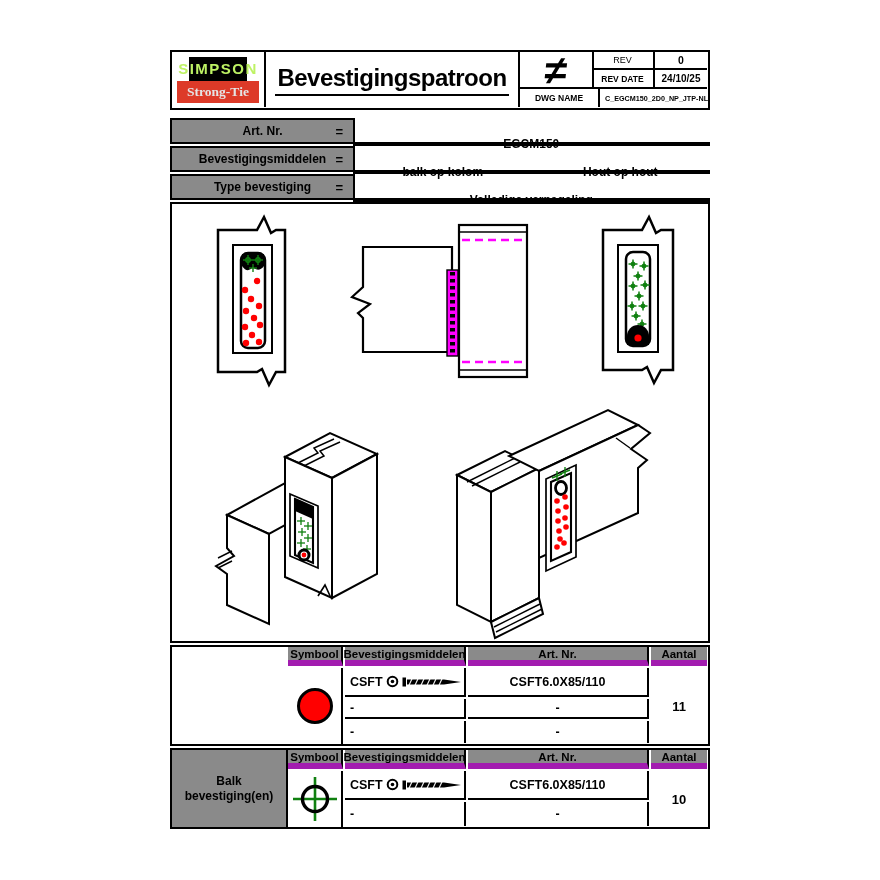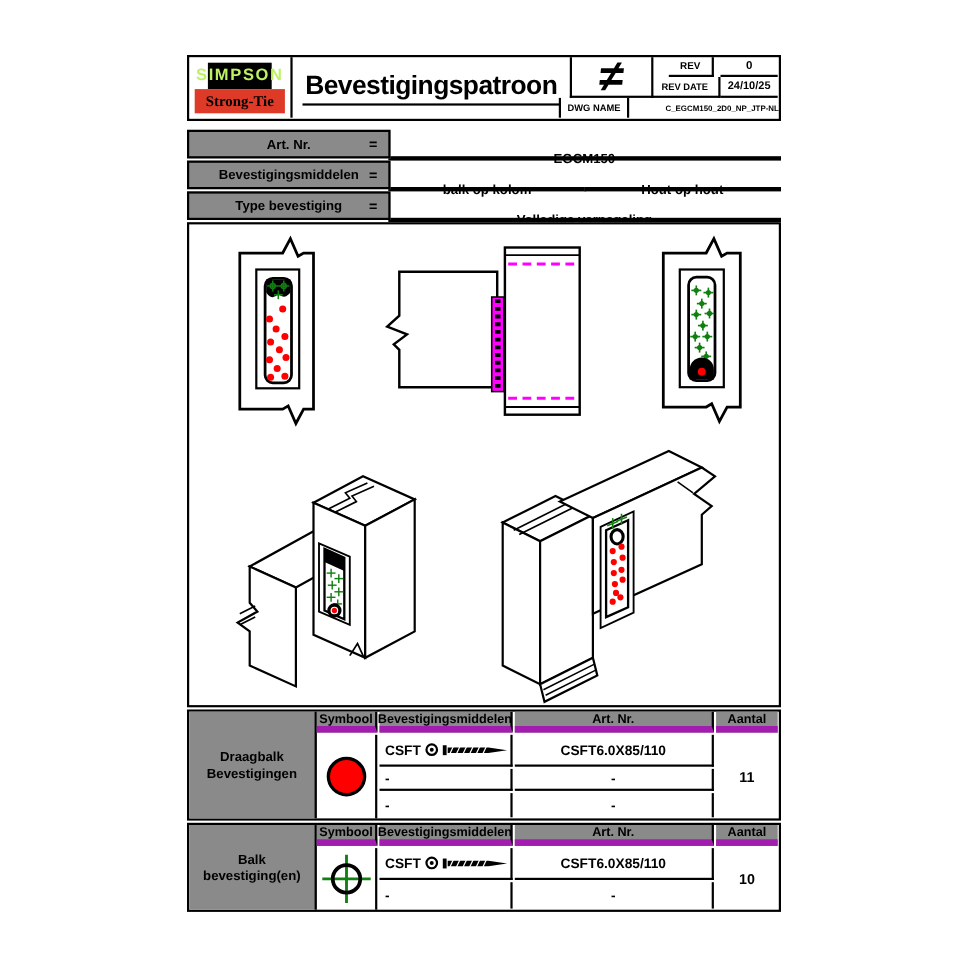--- a/index.html
+++ b/index.html
@@ -8,28 +8,28 @@
   .sheet{position:absolute;left:170px;top:50px;width:540px;height:779px;}
   .box{position:absolute;box-sizing:border-box;border:2.5px solid #000;background:#fff;}
   .cell{position:absolute;box-sizing:border-box;display:flex;align-items:center;justify-content:center;}
   .gray{background:#8a8a8a;}
 
   
   .hdr{left:0;top:0;width:540px;height:60px;}
   .h-logo{left:0;top:0;width:94px;height:55px;border-right:2px solid #000;flex-direction:column;}
   .logo-black{width:58px;height:24px;background:#000;color:#bef264;display:flex;align-items:center;justify-content:center;
               font-size:15px;font-weight:bold;letter-spacing:1.5px;}
-  .logo-red{width:82px;height:22px;background:#dd3a28;color:#000000;display:flex;align-items:center;justify-content:center;
+  .logo-red{width:82px;height:22px;background:#dd3a28;color:#e5e5e5;display:flex;align-items:center;justify-content:center;
             font-family:"Liberation Serif",serif;font-size:13.5px;font-weight:bold;}
   .h-title{left:94px;top:0;width:252px;height:55px;}
   .h-title span{font-size:24px;font-weight:bold;border-bottom:2.5px solid #000;padding:0 2px 2px 2px;letter-spacing:-0.5px;}
   .h-neq{left:346px;top:0;width:76px;height:37px;border-left:2px solid #000;border-right:2px solid #000;border-bottom:2px solid #000;}
   .h-neq span{font-size:40px;font-weight:bold;line-height:30px;transform:skewX(-6deg);}
-  .h-dwg{left:336px;top:37px;width:64px;height:18px;border-left:2px solid #000;border-right:2px solid #000;font-size:8.5px;font-weight:bold;}
-  .h-r1l{left:436px;top:0;width:41px;height:18px;border-right:2px solid #000;border-bottom:2px solid #000;font-size:9px;font-weight:bold;}
+  .h-dwg{left:346px;top:37px;width:82px;height:18px;border-left:2px solid #000;border-right:2px solid #000;font-size:8.5px;font-weight:bold;}
+  .h-r1l{left:420px;top:0;width:63px;height:18px;border-right:2px solid #000;border-bottom:2px solid #000;font-size:9px;font-weight:normal;}
   .h-r1v{left:483px;top:0;width:52px;height:18px;border-bottom:2px solid #000;font-size:10.5px;font-weight:bold;}
   .h-r2l{left:420px;top:18px;width:63px;height:19px;border-right:2px solid #000;border-bottom:2px solid #000;font-size:8.5px;font-weight:bold;}
   .h-r2v{left:483px;top:18px;width:52px;height:19px;border-bottom:2px solid #000;font-size:10px;font-weight:bold;}
   .h-r3v{left:420px;top:37px;width:129px;height:18px;font-size:7.2px;font-weight:bold;white-space:nowrap;}
 
   
   .inforow{position:absolute;left:0;width:540px;height:26px;display:flex;}
   .ir1{top:68px;} .ir2{top:96px;} .ir3{top:124px;}
   .ilabel{position:relative;width:185px;box-sizing:border-box;border:2.5px solid #000;background:#8a8a8a;
           display:flex;align-items:center;justify-content:center;font-size:12px;font-weight:bold;}
@@ -280,23 +280,20 @@
               <circle cx="394" cy="297" r="2.8"></circle>
         <circle cx="388" cy="309" r="2.8"></circle>
               <circle cx="385" cy="317" r="2.8"></circle>
         <circle cx="392" cy="313" r="2.8"></circle>
       </g>
     </g>
    </svg>
   </div>
 
   <div class="ftable ft1">
-    <div class="cell t-label gray">
-      <span style="width:95px;">Draagbalk Bevestigingen</span>
-    </div>
     <div class="cell t-h t-h-sym">Symbool</div>
     <div class="cell t-h t-h-bev">Bevestigingsmiddelen</div>
     <div class="cell t-h t-h-art">Art. Nr.</div>
     <div class="cell t-h t-h-aantal">Aantal</div>
     <div class="cell t-sym">
       <div class="redcircle"></div>
     </div>
     <div class="cell t-bev r1">
       <span>CSFT</span>
       <svg width="13" height="13">

